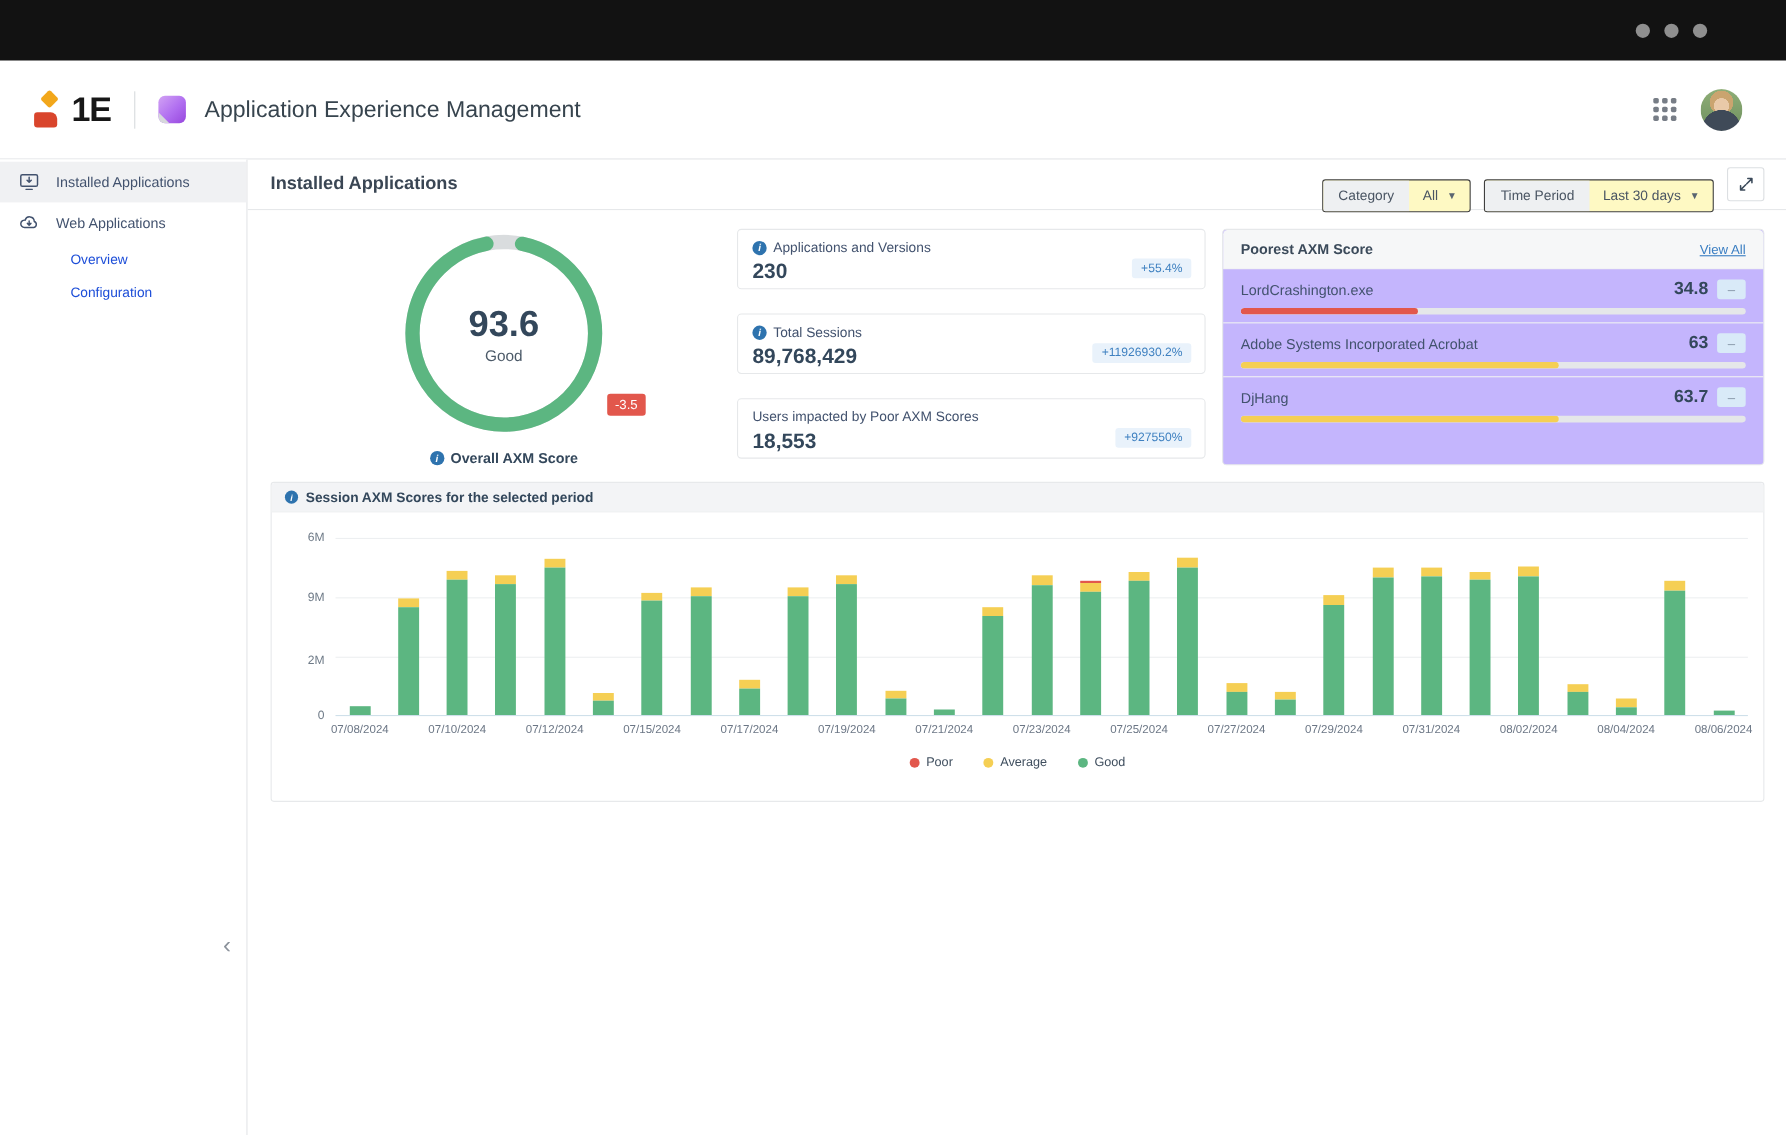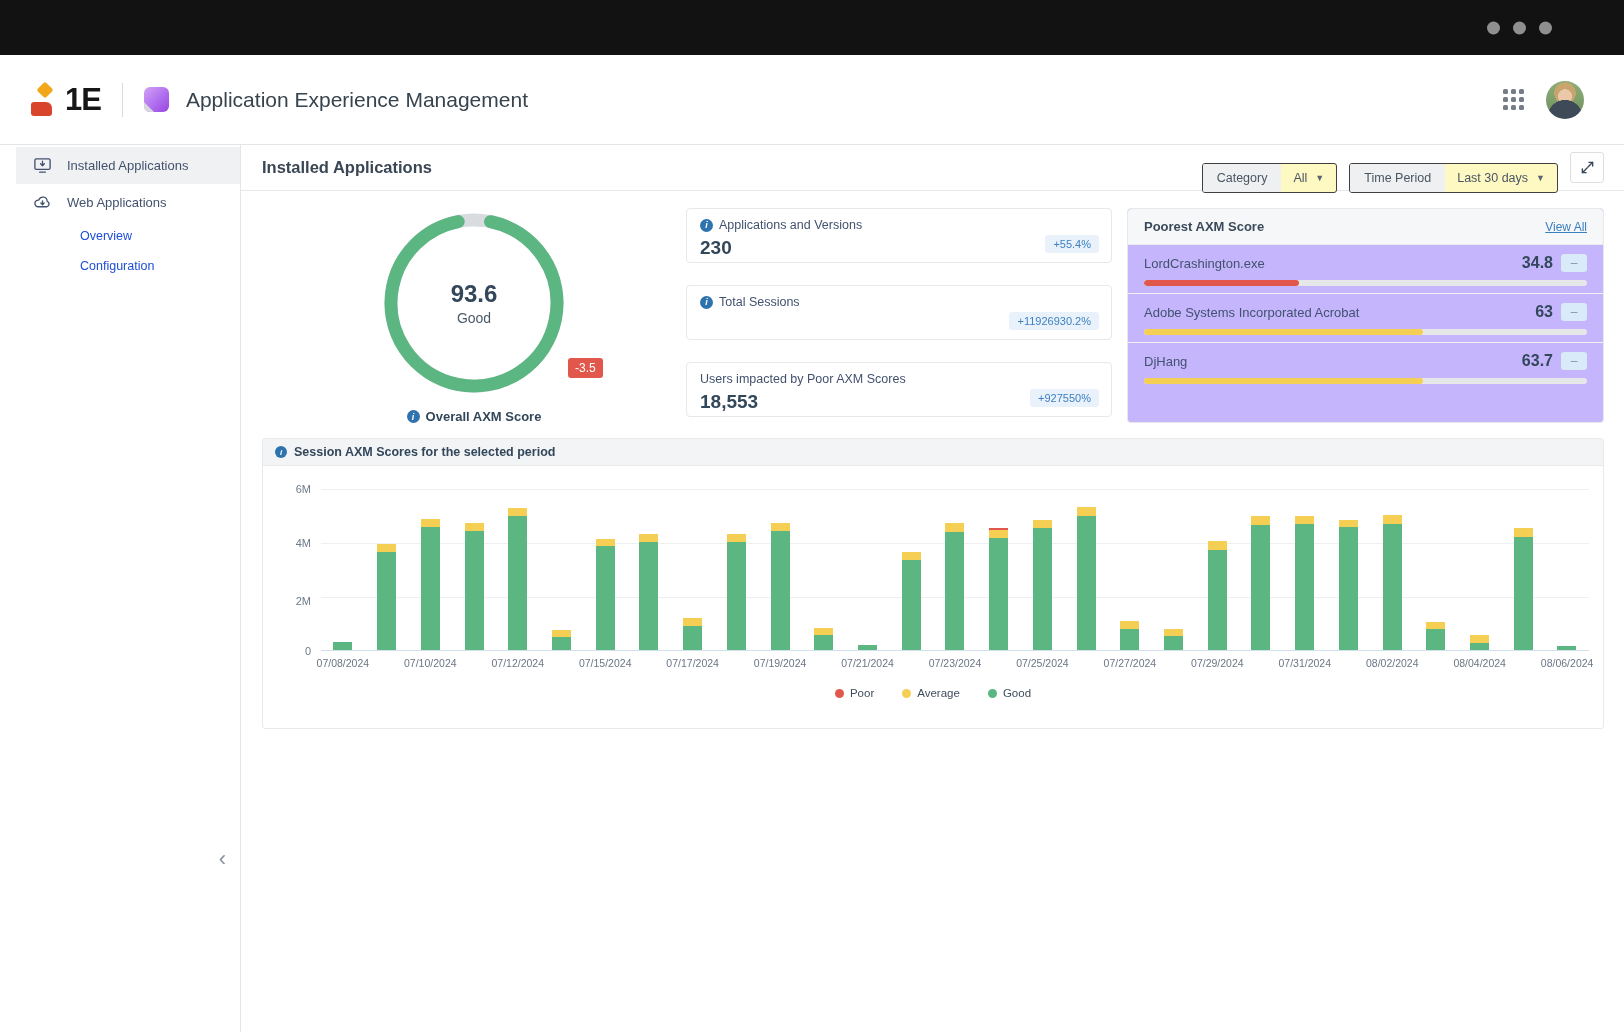--- a/index.html
+++ b/index.html
@@ -32,21 +32,21 @@
   .grid-icon { display:grid; grid-template-columns:repeat(3,5px); grid-gap:3px; cursor:pointer; }
   .grid-icon span { width:5px; height:5px; background:#777d86; border-radius:1.5px; }
   .avatar { width:38px; height:38px; border-radius:50%;
     background:
       radial-gradient(circle at 50% 96%, #3f4a58 0 42%, rgba(0,0,0,0) 43%),
       radial-gradient(circle at 50% 40%, #e9c9a8 0 23%, rgba(0,0,0,0) 24%),
       radial-gradient(circle at 50% 32%, #caa46f 0 33%, rgba(0,0,0,0) 34%),
       linear-gradient(180deg,#8fae77,#6d8f5e); }
 
   
-  .layout { display:flex; height:887px;padding-left:16px; }
+  .layout { display:flex; height:887px; }
   .sidebar { width:225px; border-right:1px solid #e3e5e8; position:relative; background:#fff;
     padding-top:2px; }
   .side-item { display:flex; align-items:center; gap:15px; height:37px; padding:0 0 0 17px;
     font-size:13px; color:#42526e; cursor:pointer; }
   .side-item.active { background:#f0f1f3; }
   .side-item svg { flex:0 0 auto; }
   .side-sub { padding:8px 0 8px 64px; font-size:12.5px; color:#1d4ed8; cursor:pointer; }
   .collapse { position:absolute; top:703px; right:14px; font-size:22px; color:#8b929b;
     cursor:pointer; line-height:1; }
 
@@ -67,21 +67,21 @@
 
   
   .content { padding:17px 20px 0 21px; }
   .row1 { display:flex; }
 
   
   .donut-area { width:424px; position:relative; padding-top:5px; }
   .donut-wrap { width:180px; height:180px; margin:0 auto; position:relative; }
   .donut-center { position:absolute; inset:0; display:flex; flex-direction:column;
     align-items:center; justify-content:center; }
-  .donut-score { font-size:24px; font-weight:700; color:#33475b; }
+  .donut-score { font-size:33px; font-weight:700; color:#33475b; }
   .donut-rating { font-size:14px; color:#4c5a68; margin-top:2px; }
   .delta-badge { position:absolute; left:calc(50% + 94px); top:150px; background:#e2574c;
     color:#fff; font-size:12px; padding:3px 7px; border-radius:3px; }
   .donut-caption { display:flex; align-items:center; justify-content:center; gap:6px;
     margin-top:16px; font-size:13px; font-weight:700; color:#33475b; }
 
   .info-i { width:13px; height:13px; border-radius:50%; background:#2e73ae; color:#fff;
     font-size:9px; font-weight:700; display:inline-flex; align-items:center;
     justify-content:center; font-style:italic; flex:0 0 auto; cursor:pointer; }
 
@@ -251,20 +251,21 @@
               <span>Applications and Versions</span>
             </div>
             <div class="stat-value">230</div>
             <span class="stat-badge">+55.4%</span>
           </div>
           <div class="stat-card">
             <div class="stat-label">
               <span class="info-i">i</span>
               <span>Total Sessions</span>
             </div>
+            <div class="stat-value">89,768,429</div>
             <span class="stat-badge">+11926930.2%</span>
           </div>
           <div class="stat-card">
             <div class="stat-label">
               <span>Users impacted by Poor AXM Scores</span>
             </div>
             <div class="stat-value">18,553</div>
             <span class="stat-badge">+927550%</span>
           </div>
         </div>
@@ -310,21 +311,21 @@
       <div class="chart-card">
         <div class="chart-head">
           <span class="info-i">i</span>
           <span>Session AXM Scores for the selected period</span>
         </div>
         <div class="plot">
           <div class="gline" style="top:0"></div>
           <div class="gline" style="top:54px"></div>
           <div class="gline" style="top:108px"></div>
           <span class="ylab" style="top:0">6M</span>
-          <span class="ylab" style="top:54px">4M</span>
+          <span class="ylab" style="top:54px">9M</span>
           <span class="ylab" style="top:112px">2M</span>
           <span class="ylab" style="top:162px">0</span>
           <div class="bars">
               <div class="slot">
                 <div class="bar">
                   <div class="seg" style="height: 7.56px; background: rgb(92, 182, 129);"></div>
                 </div>
               </div>
               <div class="slot">
                 <div class="bar">

